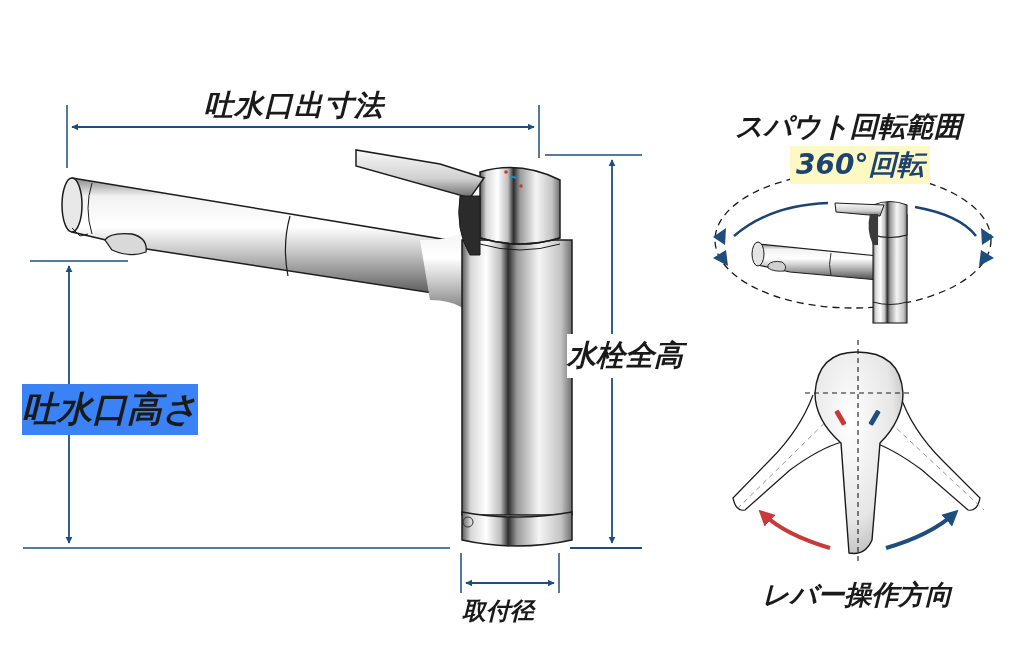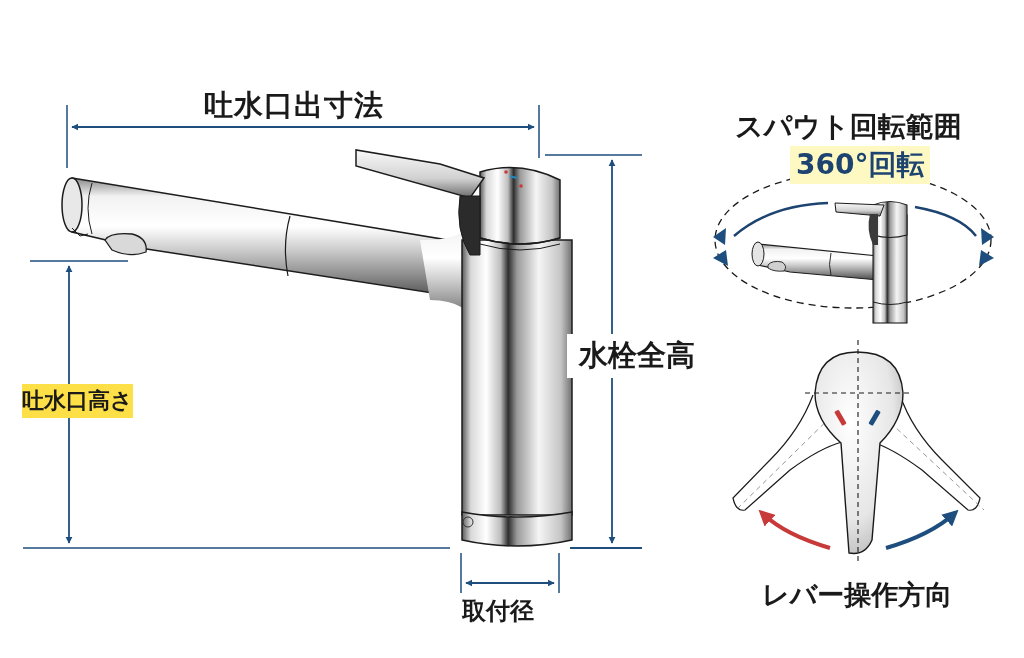--- a/index.html
+++ b/index.html
@@ -1,23 +1,23 @@
 <!DOCTYPE html>
 <html><head>
 <meta charset="utf-8">
 <style>
   html, body { margin: 0; padding: 0; background: #ffffff; }
   body { width: 1024px; height: 658px; position: relative; overflow: hidden;
          font-family: "DejaVu Sans", "Liberation Sans", sans-serif; }
-  #stage { position: absolute; left: 0; top: 0; width: 1024px; height: 658px; }
+  #stage { position: absolute; left: 0; top: 0; width: 1024px; height: 658px; font-style: italic; }
   .label { position: absolute; color: #1a1a1a; font-weight: bold; white-space: nowrap;
            font-family: "DejaVu Sans", sans-serif; }
   .lbl-spout-reach { left: 204px; top: 86px; font-size: 29px; letter-spacing: 1px; }
-  .lbl-spout-height { left: 22px; top: 384px; font-size: 22px; background: #fde047; padding: 2px 0; }
-  .lbl-total-height { left: 567px; top: 334px; font-size: 29px; background: #fff; padding: 2px 12px; }
+  .lbl-spout-height { left: 22px; top: 384px; font-size: 35px; background: #3b82f6; padding: 2px 0; }
+  .lbl-total-height { left: 567px; top: 334px; font-size: 29px; background: #fff; padding: 2px 0; }
   .lbl-mount-dia { left: 462px; top: 595px; font-size: 24px; }
   .lbl-rotation-title { left: 735px; top: 92px; font-size: 28px; margin-top: 16px; }
   .lbl-rotation-value { left: 790px; top: 146px; font-size: 28px; color: #1d4470; background:#fef9c3; padding: 0 6px; }
   .lbl-lever-dir { left: 762px; top: 577px; font-size: 27px; text-align: right; }
   svg { position: absolute; left: 0; top: 0; }
 </style>
 </head>
 <body>
 
 <div id="stage">

